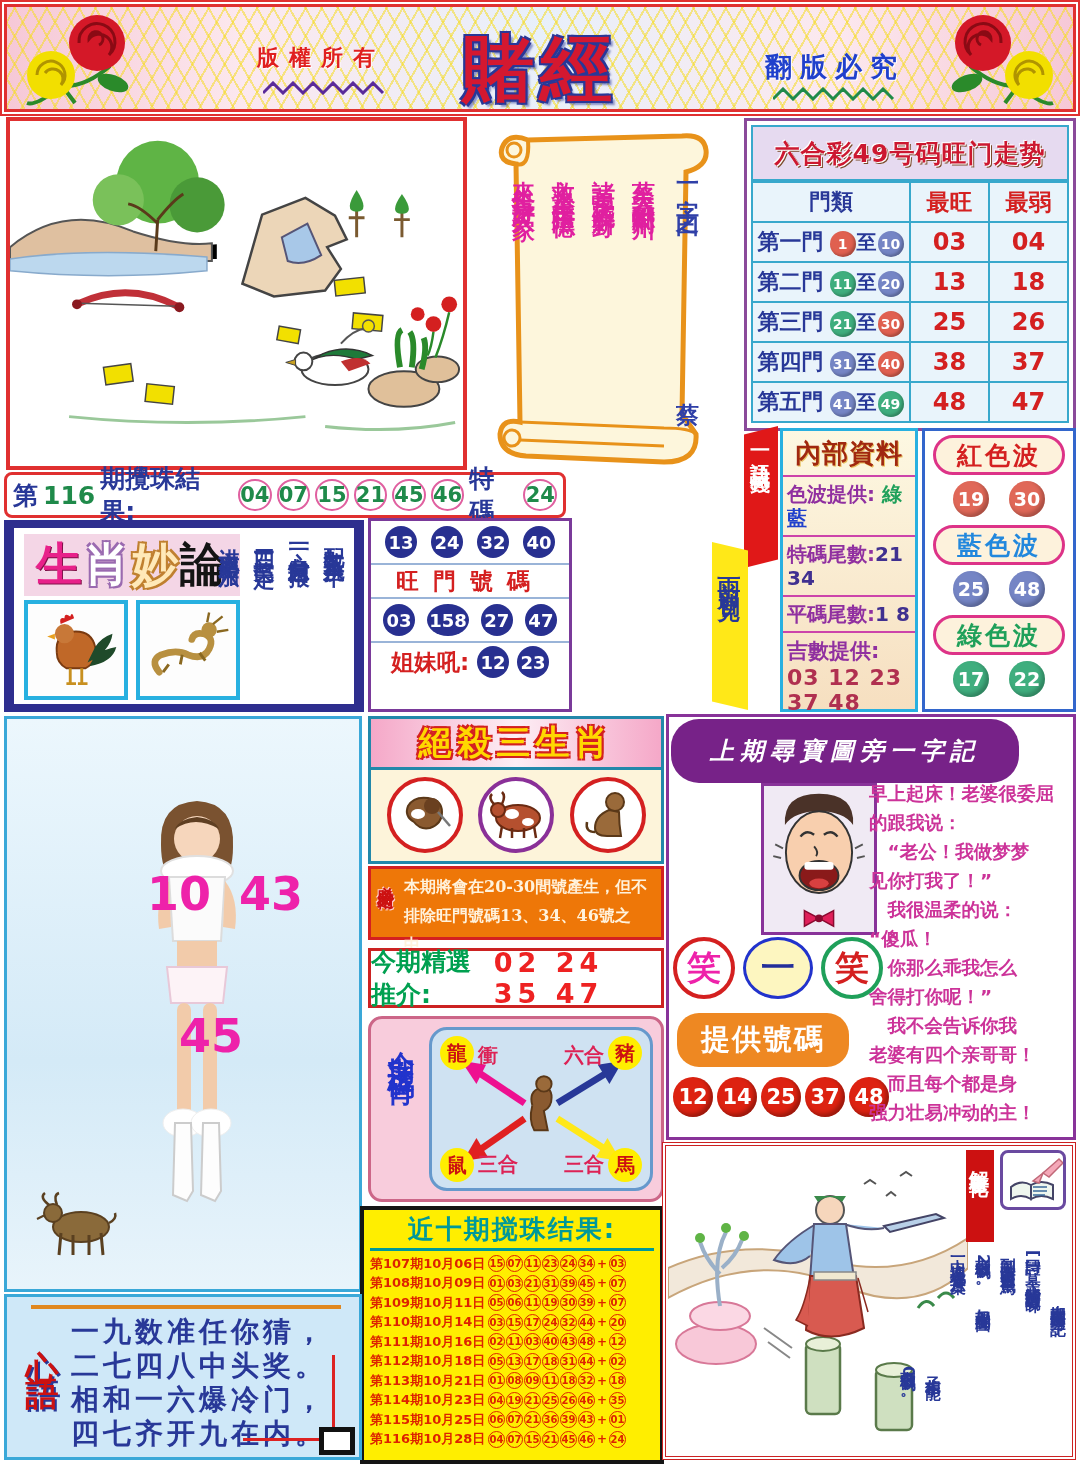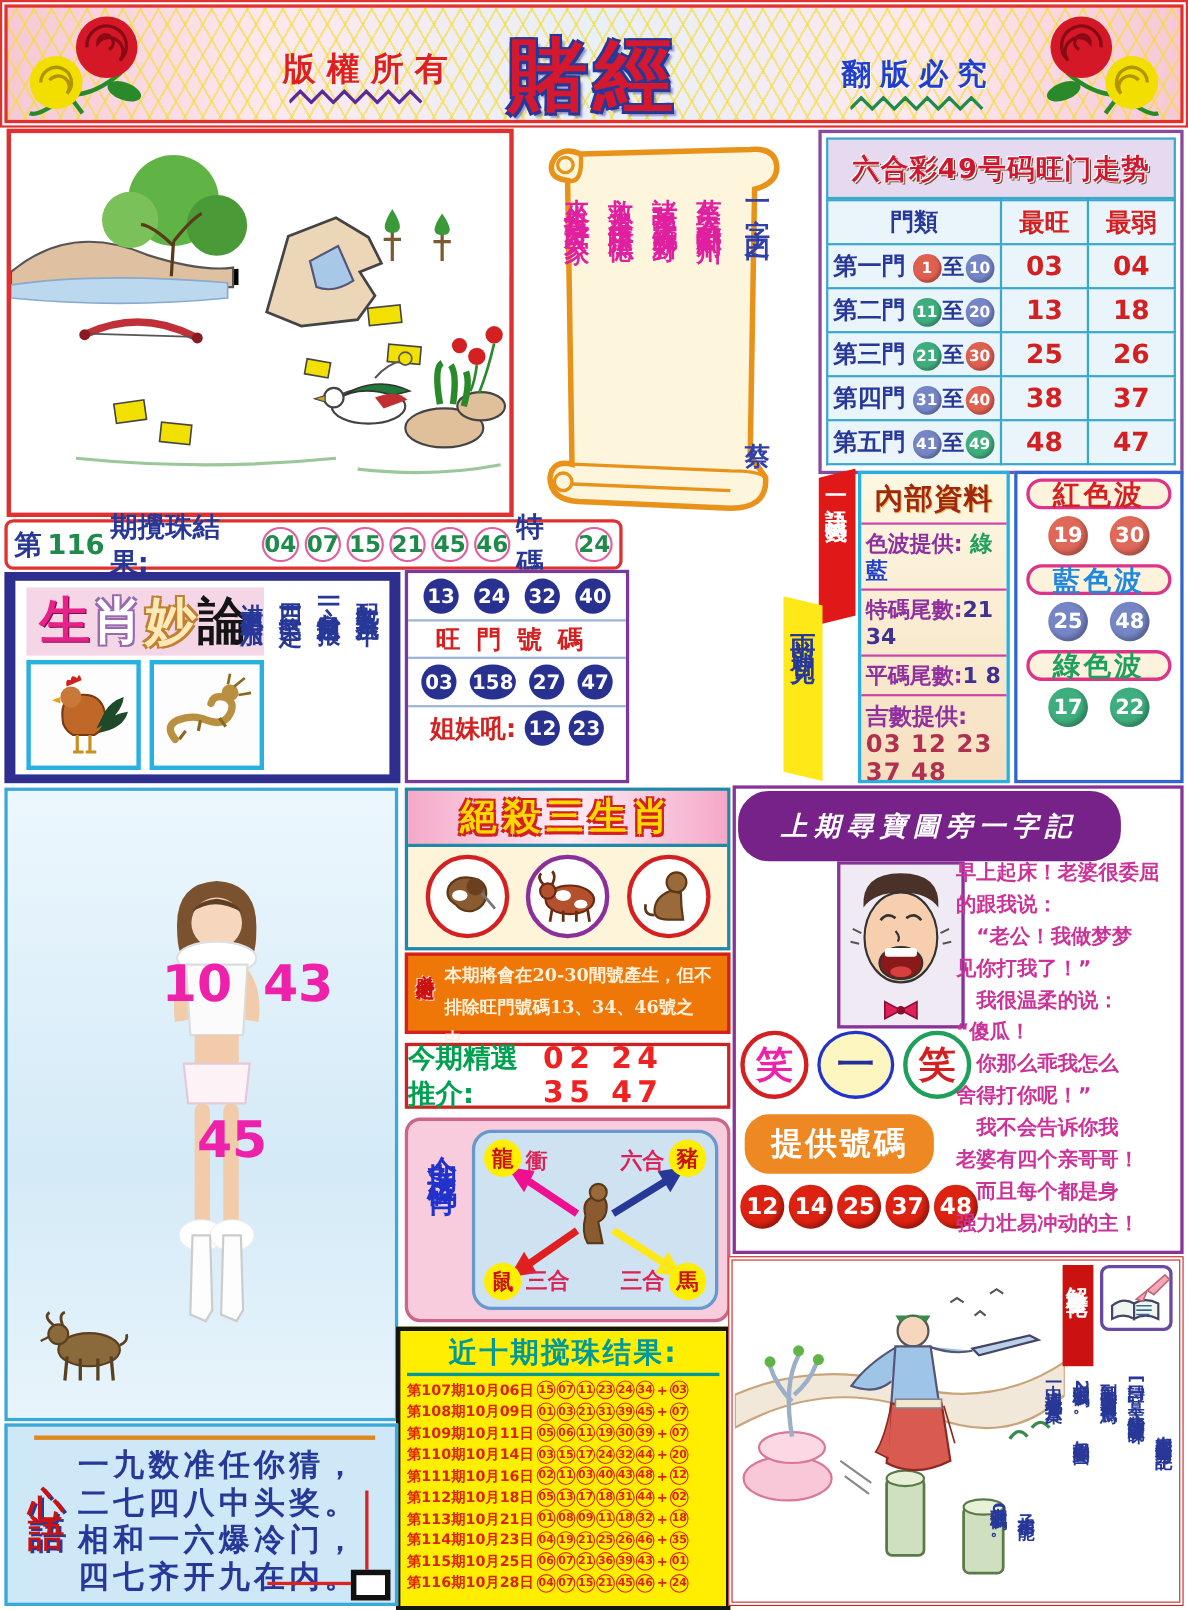--- a/index.html
+++ b/index.html
@@ -7,21 +7,21 @@
   #page { position:relative; width:1080px; height:1464px; background:#fff; margin:0 auto; overflow:hidden; }
   .abs { position:absolute; }
 
   
   .header { left:4px; top:4px; width:1072px; height:108px; border:3px solid #e03030; outline:2px solid #e03030; outline-offset:2px;
     background:
       repeating-linear-gradient(60deg, rgba(245,220,40,.55) 0 2px, transparent 2px 14px),
       repeating-linear-gradient(-60deg, rgba(245,220,40,.55) 0 2px, transparent 2px 14px),
       linear-gradient(90deg,#f6c8d6 0%,#fce8ee 22%,#e8f0fa 50%,#fce8ee 78%,#f6c8d6 100%);
   }
-  .hdr-left-label { left:250px; top:36px; color:#e02020; font-size:30px; font-weight:bold; letter-spacing:10px; text-shadow:1px 1px 0 #fff; }
+  .hdr-left-label { left:250px; top:36px; color:#e02020; font-size:22px; font-weight:bold; letter-spacing:10px; text-shadow:1px 1px 0 #fff; }
   .hdr-title { left:0; right:0; top:14px; text-align:center; font-size:72px; font-weight:bold; color:#d41830;
     text-shadow:-2px -2px 0 #283898, 2px -2px 0 #283898, -2px 2px 0 #283898, 2px 2px 0 #283898, 4px 4px 2px rgba(40,56,152,.5); letter-spacing:6px; }
   .hdr-right-label { left:758px; top:42px; color:#2040cc; font-size:27px; font-weight:bold; letter-spacing:8px; text-shadow:1px 1px 0 #fff; }
   .zig { position:absolute; }
   .rose { width:132px; height:100px; }
 
   
   .landscape { left:6px; top:117px; width:461px; height:353px; border:4px solid #e03030; background:#fff; }
 
   
@@ -108,21 +108,21 @@
     letter-spacing:1px; text-shadow:1px 1px 0 #e8c060; }
   .in-row { border-top:2px solid #cc44aa; padding:5px 4px; color:#9030a0; font-weight:bold; font-size:20px; line-height:1.2; }
   .in-row .num { color:#403090; }
   .in-row .grn { color:#1fa05a; } .in-row .blu { color:#2040cc; }
   .in-last { border-top:2px solid #cc44aa; padding:4px; color:#9030a0; font-weight:bold; font-size:21px; }
   .in-last .jn { color:#b03050; font-size:22px; letter-spacing:1px; }
 
   
   .waves { left:922px; top:428px; width:154px; height:284px; border:3px solid #3366cc; background:#fff; padding:4px 8px; }
   .wave { margin-bottom:2px; }
-  .wave-pill { height:28px; border:3px solid #dd3388; border-radius:20px; background:#fdf2dc; display:flex; align-items:center; justify-content:center;
+  .wave-pill { height:40px; border:3px solid #dd3388; border-radius:20px; background:#fdf2dc; display:flex; align-items:center; justify-content:center;
     font-size:25px; font-weight:bold; letter-spacing:3px; font-family:"DejaVu Serif", serif; }
   .wave-balls { height:48px; display:flex; align-items:center; justify-content:space-evenly; }
   .wball { width:36px; height:36px; border-radius:50%; color:#fff; font-size:19px; font-weight:bold; display:flex; align-items:center; justify-content:center;
     box-shadow:inset -3px -3px 4px rgba(0,0,0,.25); }
   .wave[data-color="red"]   .wave-pill { color:#d42020; } .wave[data-color="red"]   .wball { background:#e06858; }
   .wave[data-color="blue"]  .wave-pill { color:#2288dd; } .wave[data-color="blue"]  .wball { background:#7585c5; }
   .wave[data-color="green"] .wave-pill { color:#1fa05a; } .wave[data-color="green"] .wball { background:#3fae7e; }
 
   
   .girlpanel { left:4px; top:716px; width:358px; height:576px; border:3px solid #3aa8d8;

